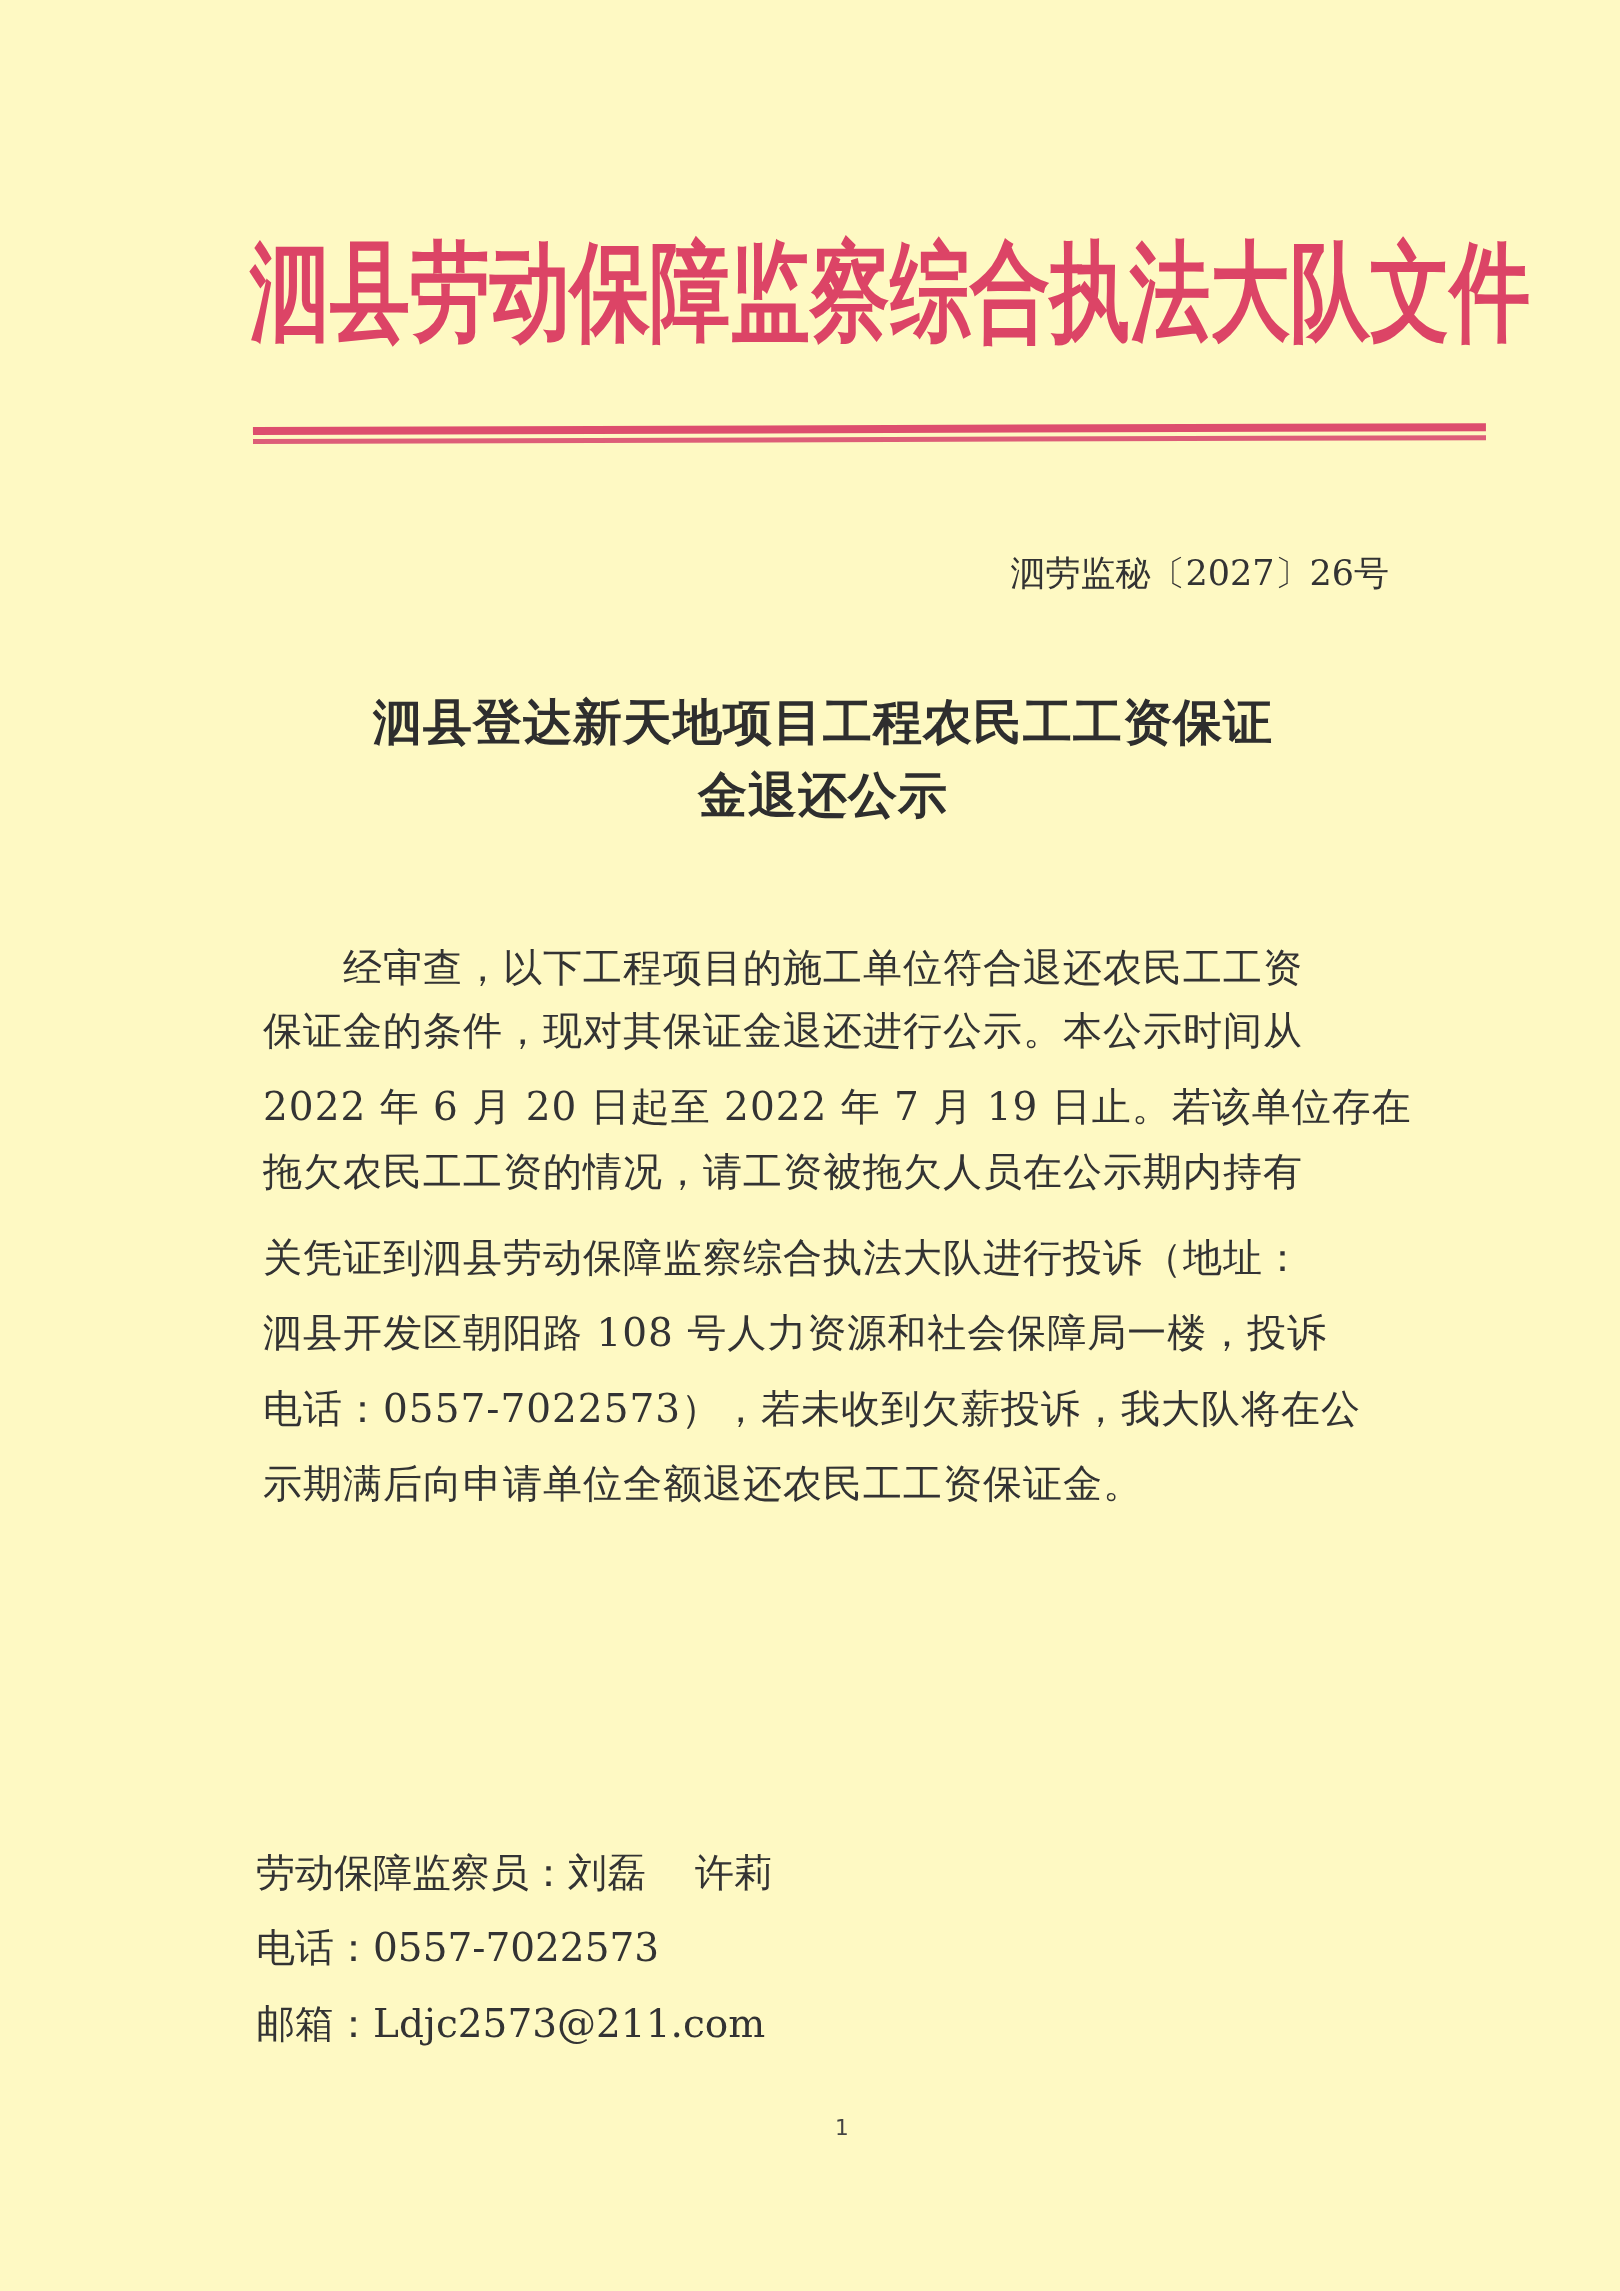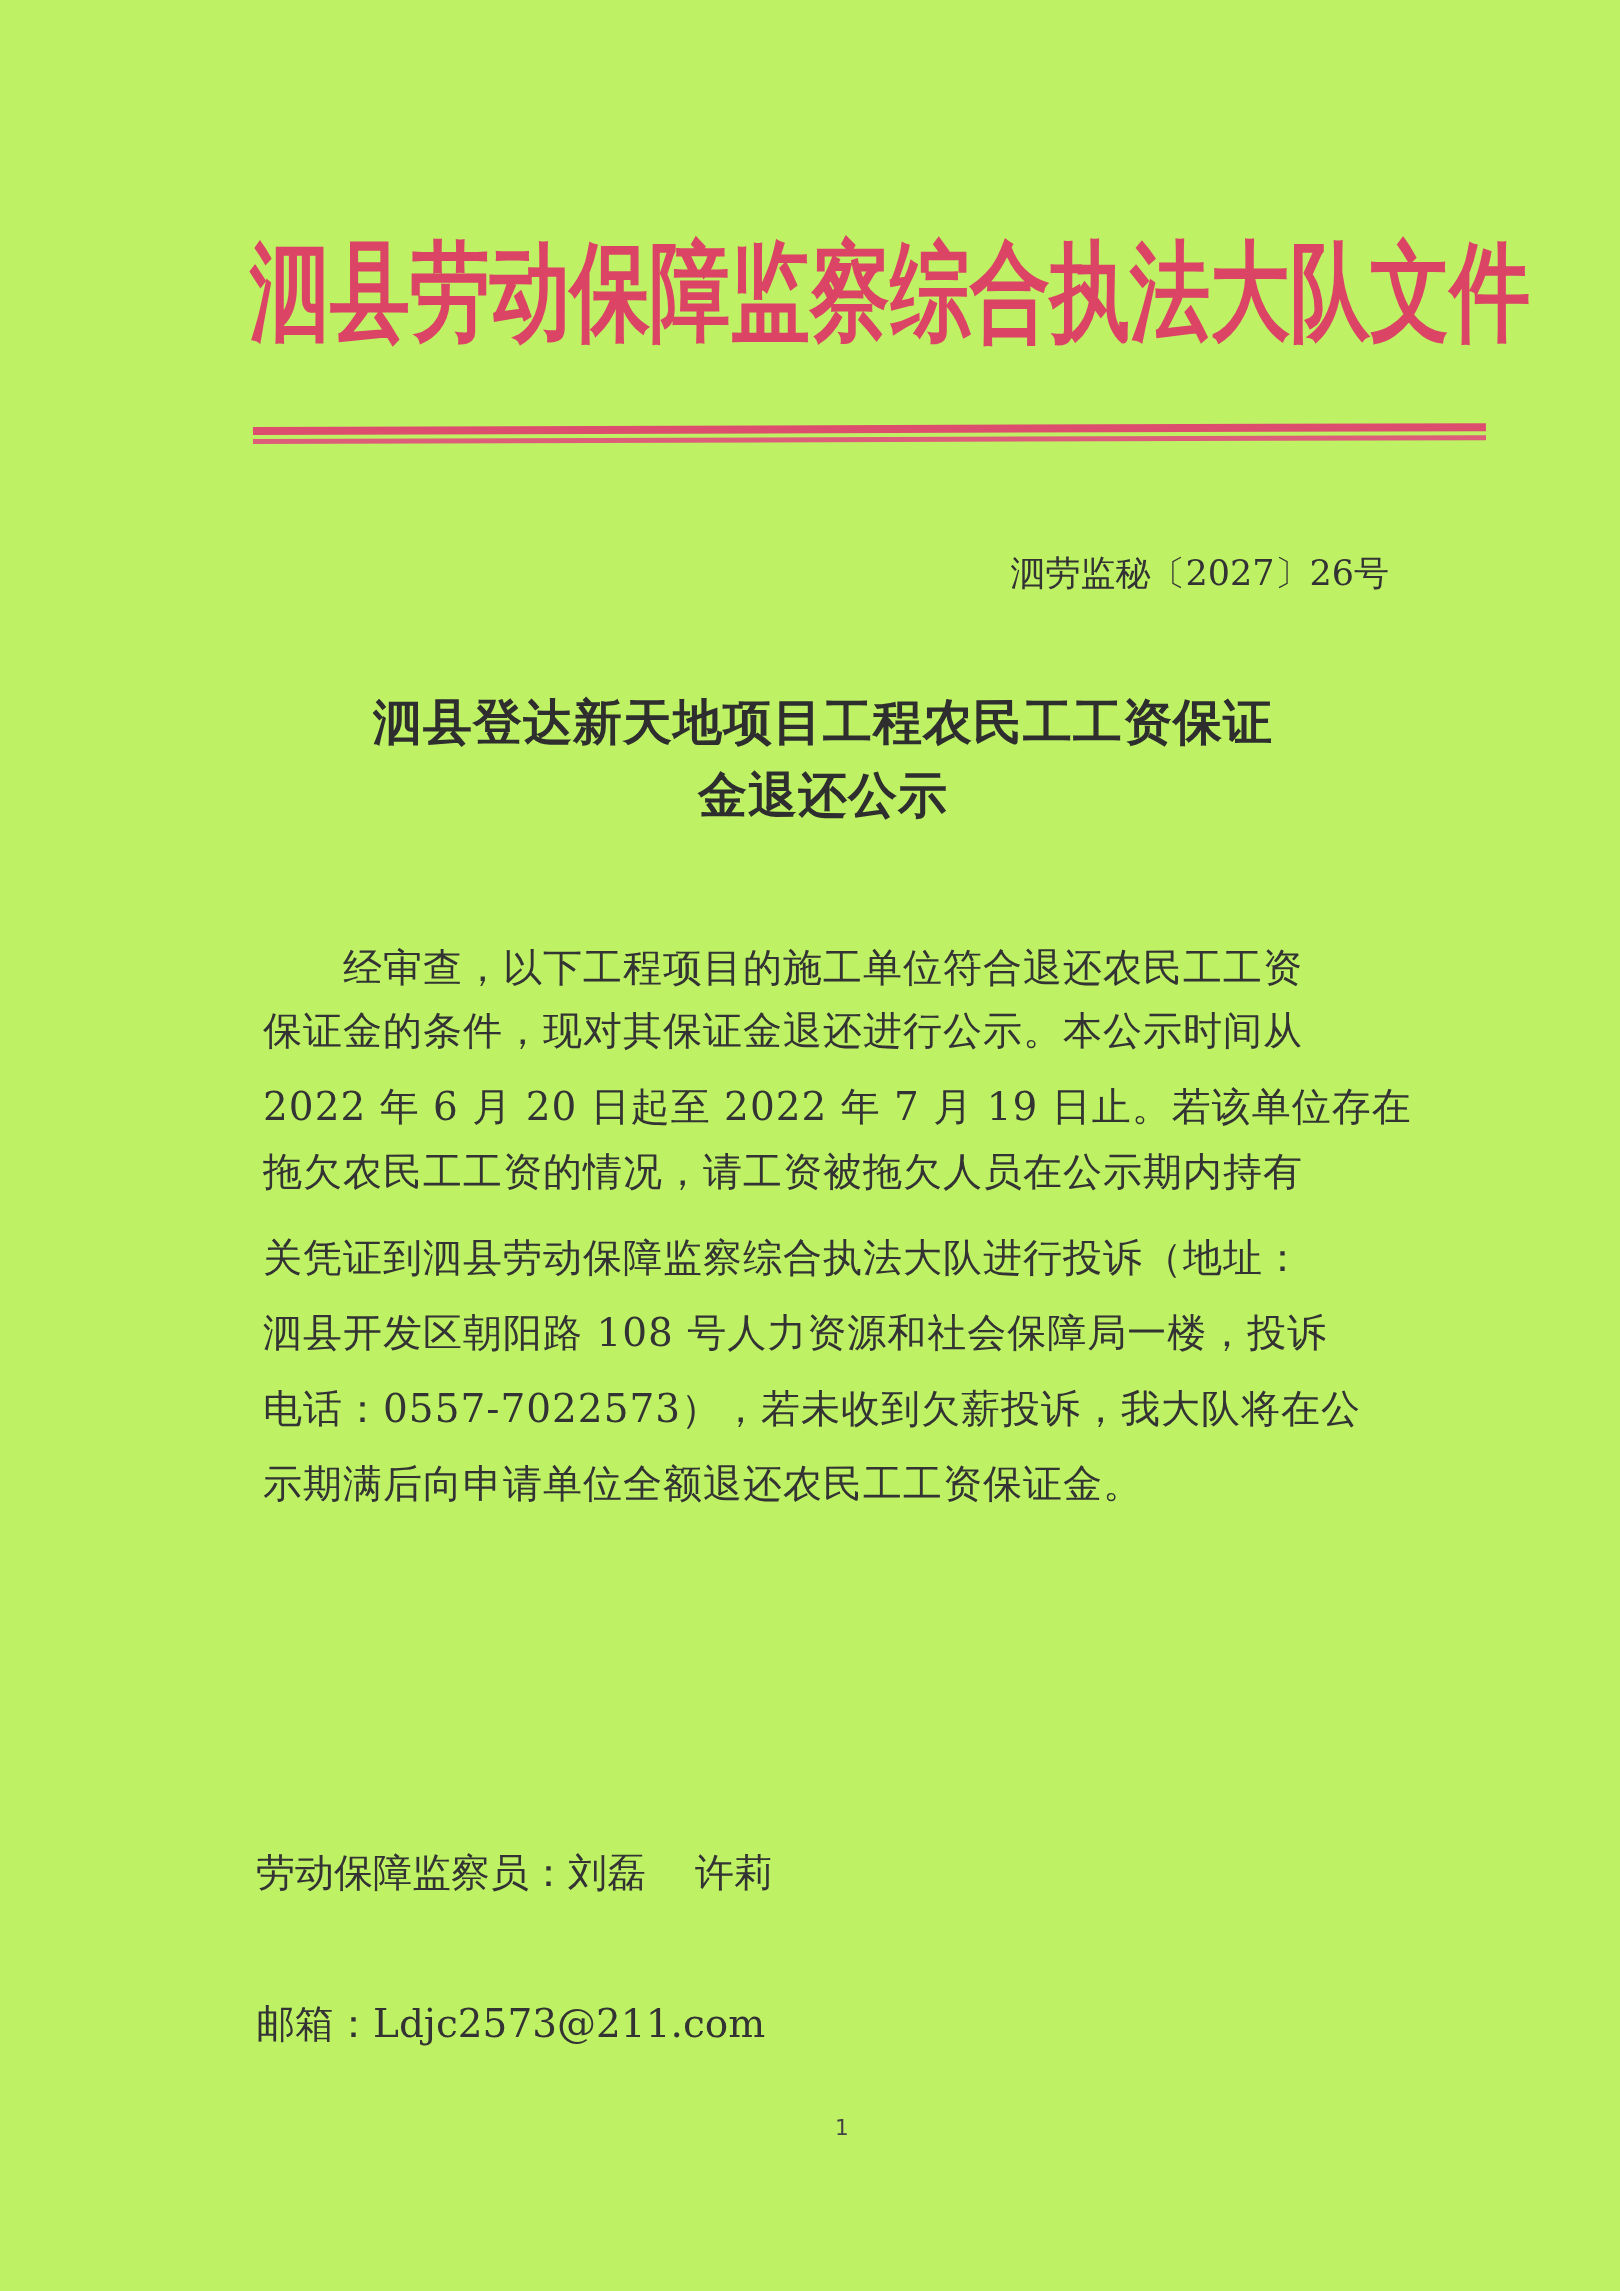--- a/index.html
+++ b/index.html
@@ -12,21 +12,21 @@
     height: 2292px;
     position: relative;
     overflow: hidden;
     font-family: "DejaVu Serif", "Liberation Serif", serif;
     color: #2a2a2a;
   }
   .page {
     position: absolute;
     left: 0; top: 0;
     width: 1620px; height: 2292px;
-    background: #bef264;
+    background: #fef9c3;
   }
   .header-title {
     position: absolute;
     left: 250px;
     top: 223px;
     width: 1147px;
     height: 137px;
     color: #dc4466;
     font-family: "DejaVu Sans", "Liberation Sans", sans-serif;
     font-weight: bold;
@@ -141,20 +141,23 @@
     <div class="body-line" style="top:302px;">关凭证到泗县劳动保障监察综合执法大队进行投诉（地址：</div>
     <div class="body-line" style="top:377px;">泗县开发区朝阳路 108 号人力资源和社会保障局一楼，投诉</div>
     <div class="body-line" style="top:453px;">电话：0557-7022573），若未收到欠薪投诉，我大队将在公</div>
     <div class="body-line" style="top:528px;">示期满后向申请单位全额退还农民工工资保证金。</div>
   </div>
 
   <div class="sig" style="top:1843px;">
     <span>劳动保障监察员：</span><span>刘磊</span><span class="gap"></span><span>许莉</span>
   </div>
 
+  <div class="sig" style="top:1918px;">
+    <span>电话：</span><span>0557-7022573</span>
+  </div>
 
   <div class="sig" style="top:1994px;">
     <span>邮箱：</span><span>Ldjc2573@211.com</span>
   </div>
 
   <div class="page-number">1</div>
 
 </div>
 
 

